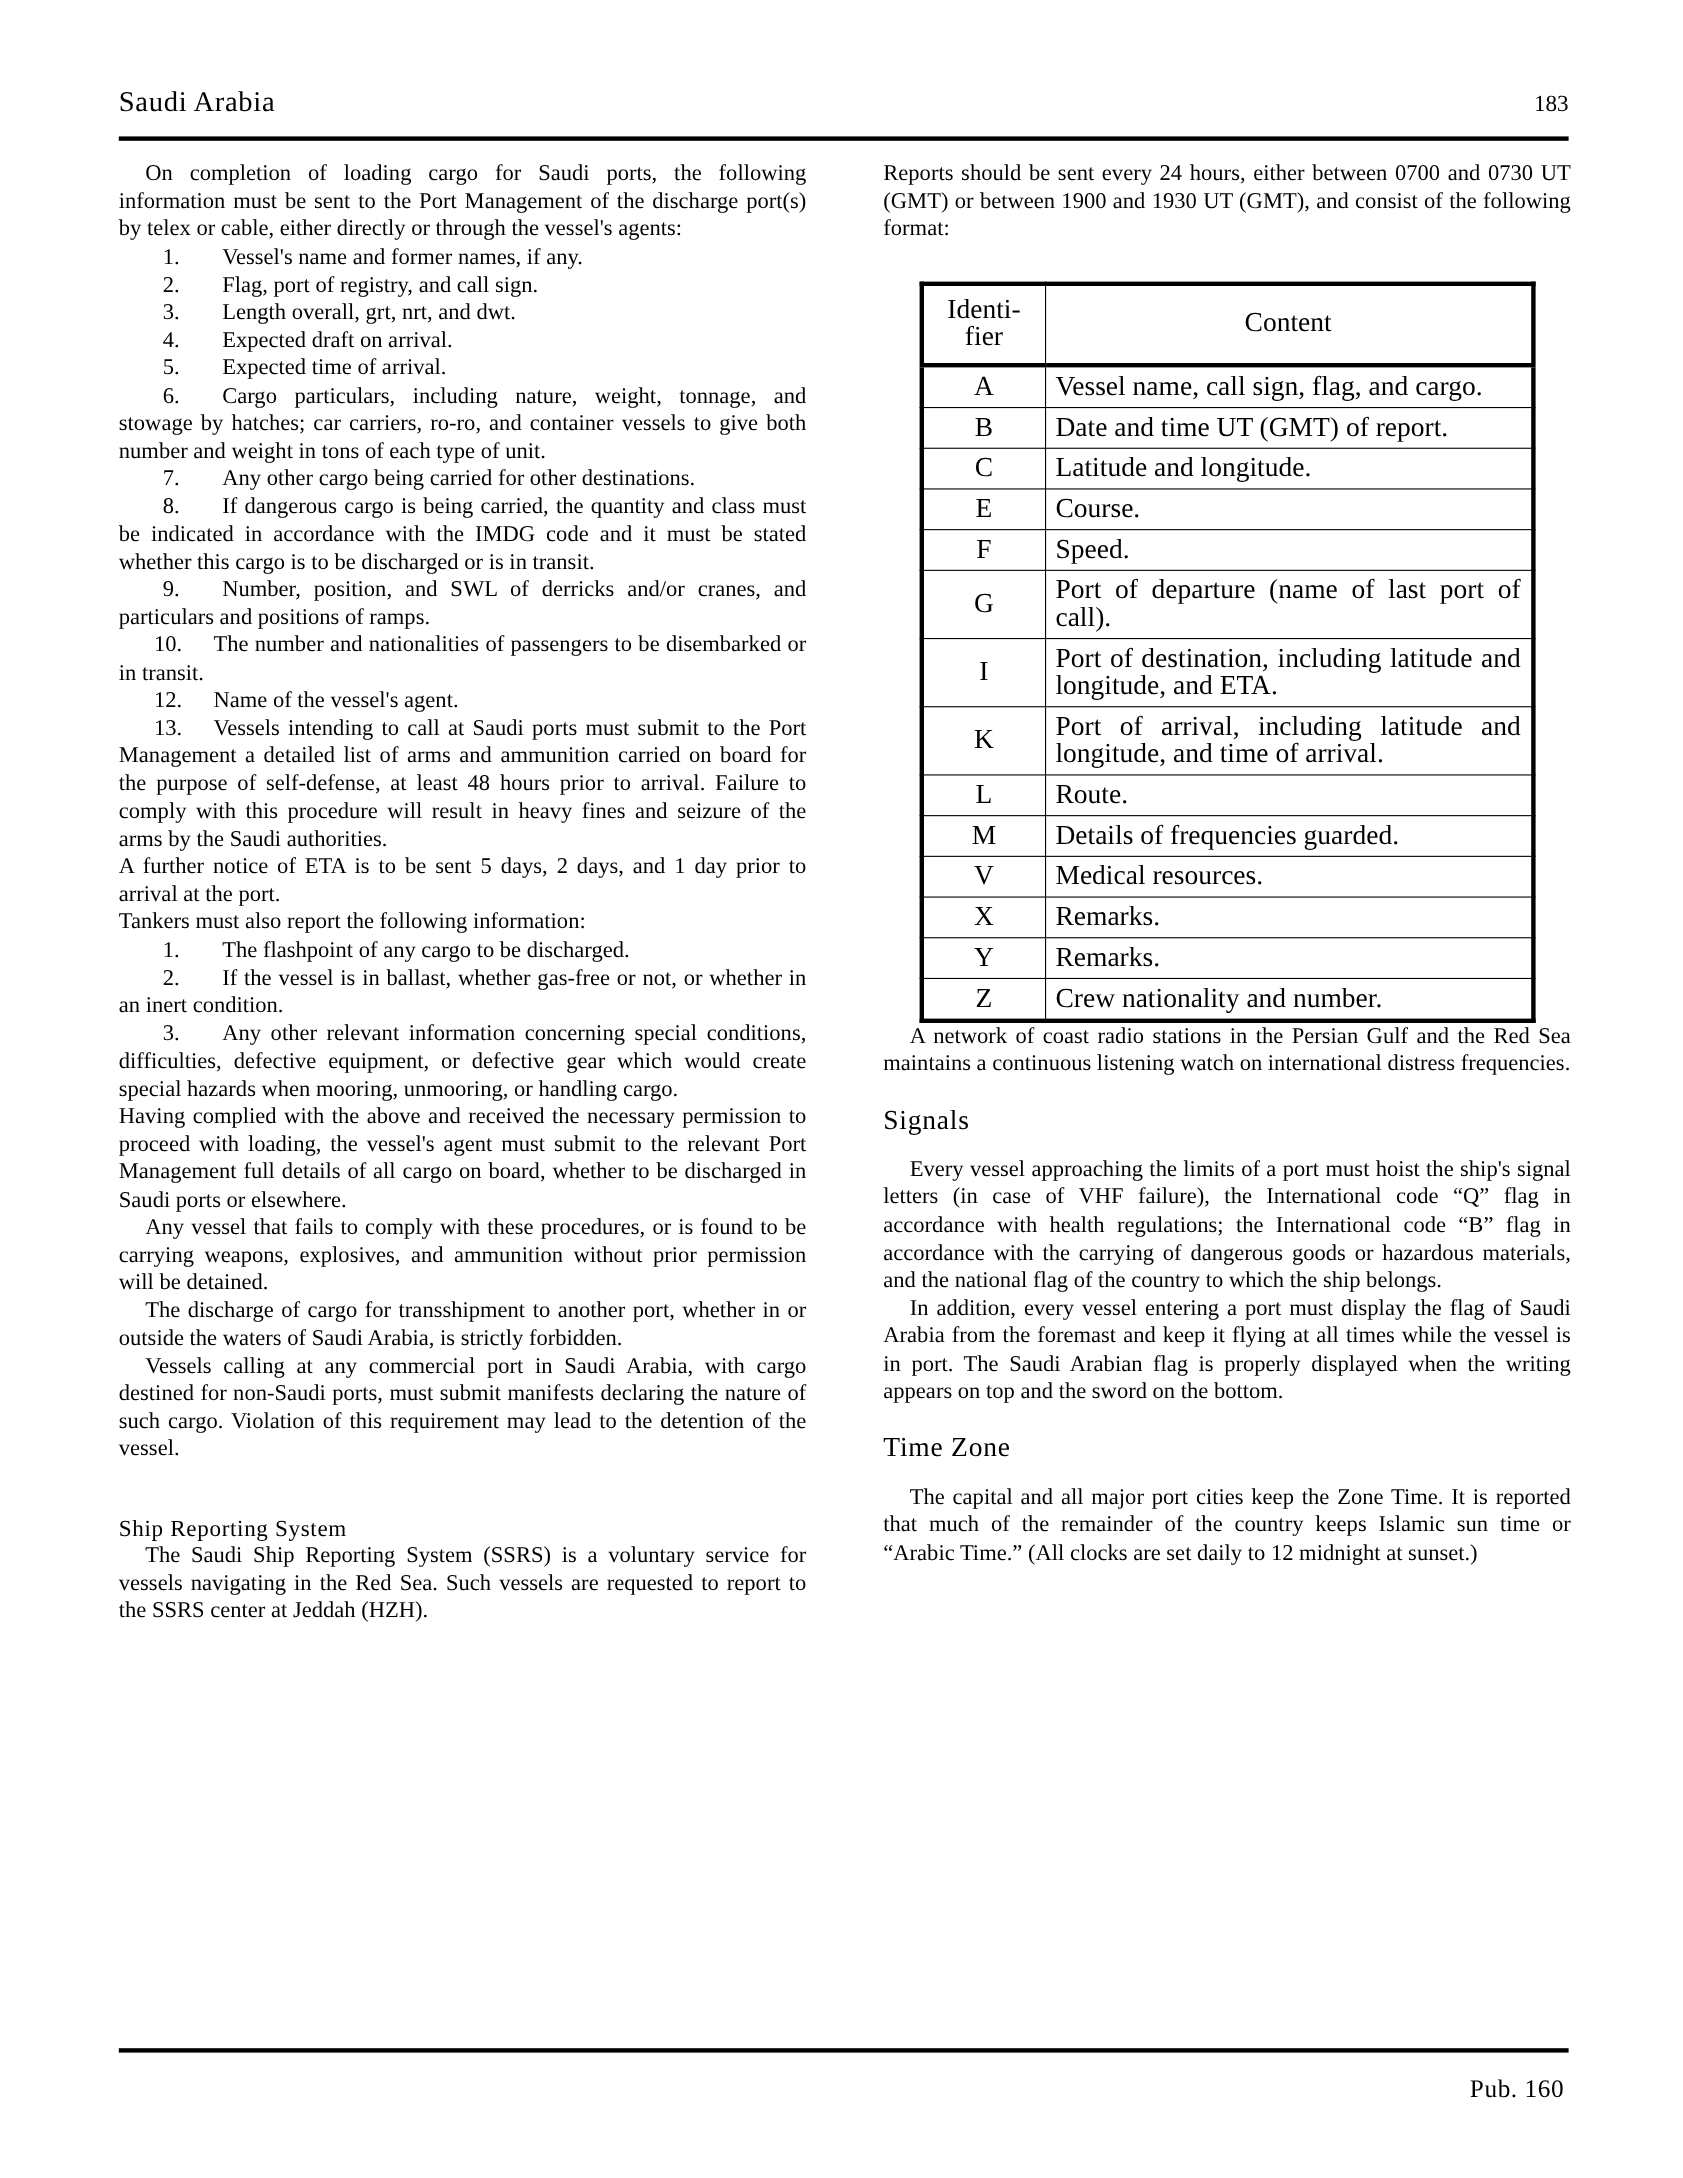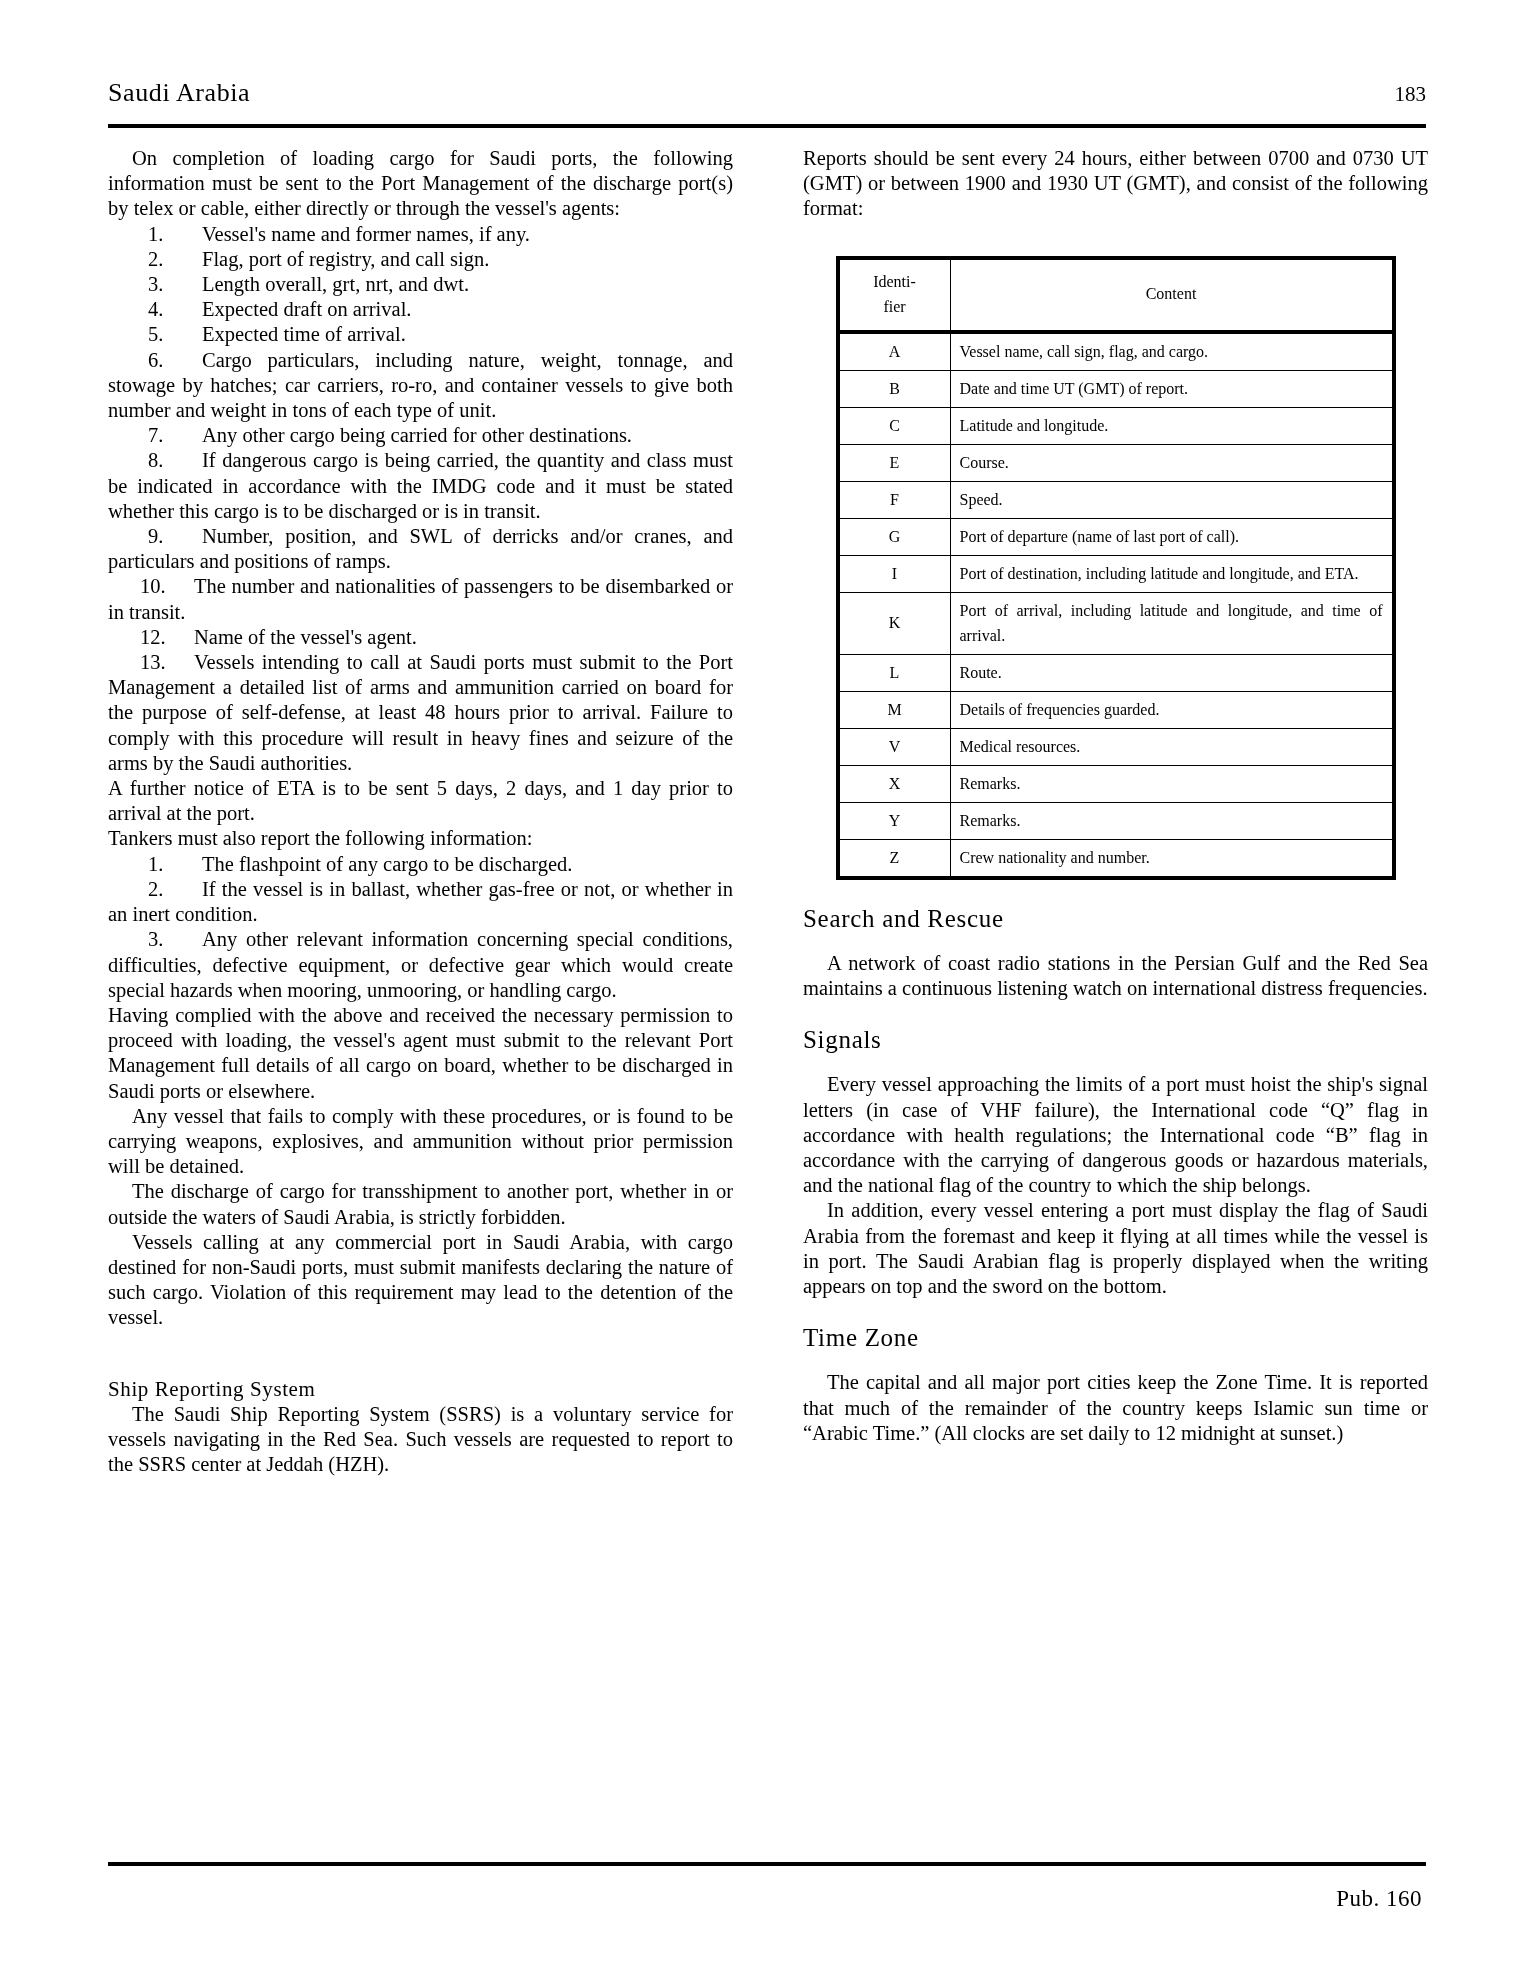--- a/index.html
+++ b/index.html
@@ -125,21 +125,21 @@
   
   .fmt-table-wrap {
     margin: 34px 0 0 0;
     padding: 0 0 0 0;
   }
   table.fmt {
     border-collapse: collapse;
     width: 560px;
     margin: 0 auto;
     border: 4px solid #000;
-    font-size: 16px;
+    font-size: 25px;
     line-height: 25px;
   }
   table.fmt td,
   table.fmt th {
     border: 1px solid #000;
     padding: 5px 9px 6px 9px;
     vertical-align: middle;
     font-weight: normal;
   }
   table.fmt thead th {
@@ -293,21 +293,20 @@
               <td class="content-cell">Remarks.</td>
             </tr>
             <tr>
               <td class="id-cell">Z</td>
               <td class="content-cell">Crew nationality and number.</td>
             </tr>
           </tbody>
         </table>
       </div>
 
-      <h2 class="sect">Search and Rescue</h2>
       <p>A network of coast radio stations in the Persian Gulf and the Red Sea maintains a continuous listening watch on international distress frequencies.</p>
 
       <h2 class="sect">Signals</h2>
       <p>Every vessel approaching the limits of a port must hoist the ship's signal letters (in case of VHF failure), the International code “Q” flag in accordance with health regulations; the International code “B” flag in accordance with the carrying of dangerous goods or hazardous materials, and the national flag of the country to which the ship belongs.</p>
       <p>In addition, every vessel entering a port must display the flag of Saudi Arabia from the foremast and keep it flying at all times while the vessel is in port. The Saudi Arabian flag is properly displayed when the writing appears on top and the sword on the bottom.</p>
 
       <h2 class="sect">Time Zone</h2>
       <p>The capital and all major port cities keep the Zone Time. It is reported that much of the remainder of the country keeps Islamic sun time or “Arabic Time.” (All clocks are set daily to 12 midnight at sunset.)</p>
 
     </div>

